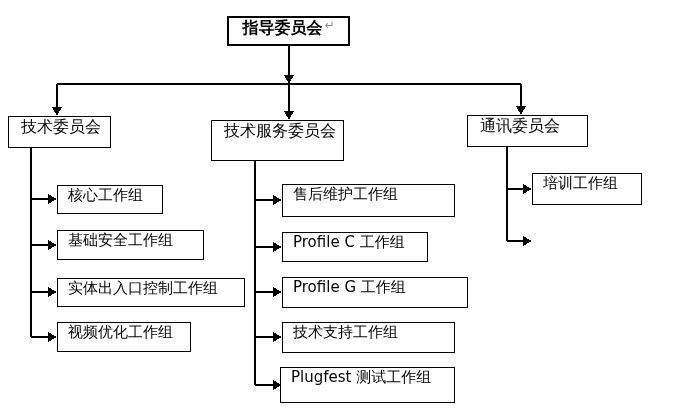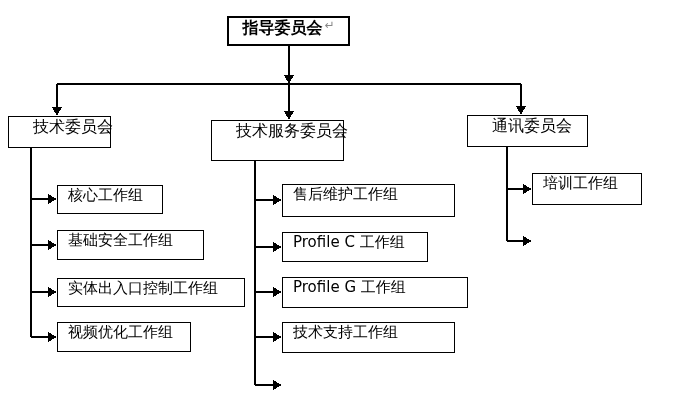--- a/index.html
+++ b/index.html
@@ -10,21 +10,21 @@
   }
   .connectors{position:absolute;left:0;top:0;width:684px;height:415px;}
   .connectors line{stroke:#000000;stroke-width:1.5;}
   .connectors polygon{fill:#000000;stroke:none;}
   .box{
     position:absolute;box-sizing:border-box;background:#ffffff;
     border:1.5px solid #000000;display:flex;align-items:flex-start;
     white-space:nowrap;
   }
   .box.root{border-width:2px;justify-content:center;font-weight:bold;font-size:16px;}
-  .box.committee{font-size:16px;padding-left:24px;}
+  .box.committee{font-size:16px;padding-left:12px;}
   .box.sub{font-size:15px;padding-left:10px;}
   .ret{font-size:12px;color:#888888;margin-left:2px;font-weight:normal;}
 </style>
 </head>
 <body>
 
 <div class="canvas">
 
   <svg class="connectors" width="684" height="415" shape-rendering="crispEdges">
     <g>
@@ -107,18 +107,21 @@
   </div>
   <div class="box sub" style="left:282px;top:232px;width:146px;height:30px">
     <span>Profile C 工作组</span>
   </div>
   <div class="box sub" style="left:282px;top:277px;width:186px;height:31px">
     <span>Profile G 工作组</span>
   </div>
   <div class="box sub" style="left:282px;top:322px;width:173px;height:31px">
     <span>技术支持工作组</span>
   </div>
+  <div class="box sub" style="left:280px;top:367px;width:175px;height:36px">
+    <span>Plugfest 测试工作组</span>
+  </div>
 
   <div class="box sub" style="left:532px;top:173px;width:110px;height:32px">
     <span>培训工作组</span>
   </div>
 
 </div>
 
 </body></html>

